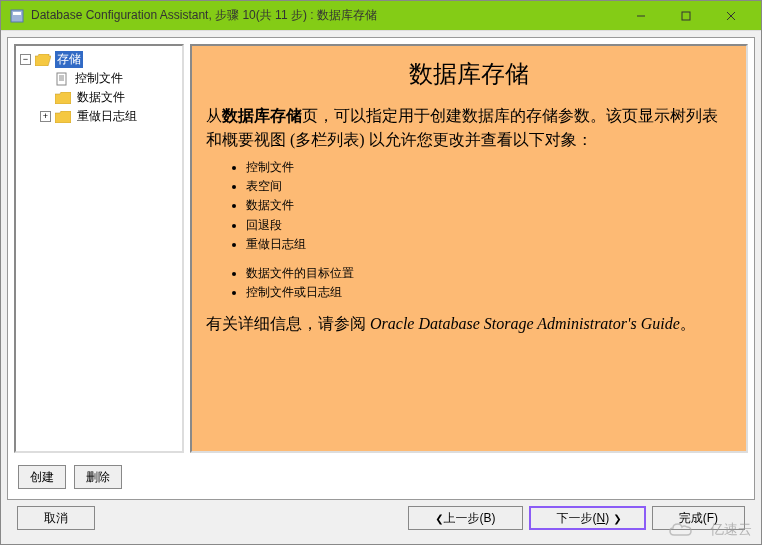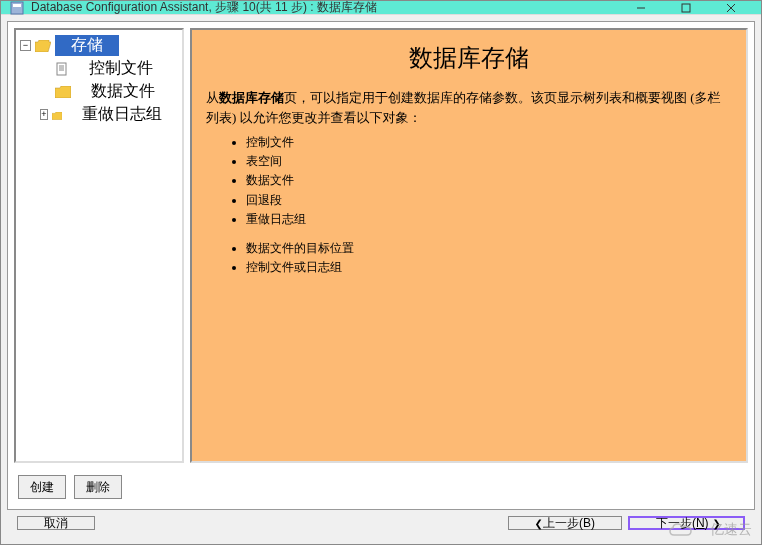--- a/index.html
+++ b/index.html
@@ -1,49 +1,49 @@
 <!DOCTYPE html>
 <html><head>
   <meta charset="utf-8">
   <style>
     * { box-sizing: border-box; margin: 0; padding: 0; }
     body { font-family: "Microsoft YaHei", SimSun, sans-serif; font-size: 12px; background: #fff; width: 762px; height: 545px; overflow: hidden; }
     .window { width: 762px; height: 545px; border: 1px solid #888; display: flex; flex-direction: column; background: #f0f0f0; }
-    .titlebar { height: 14px; background: #5eead4; border-bottom: 1px solid #ddd; display: flex; align-items: center; padding: 4px 8px; }
+    .titlebar { height: 30px; background: #84cc16; border-bottom: 1px solid #ddd; display: flex; align-items: center; padding: 4px 8px; }
     .titlebar-icon { width: 16px; height: 16px; margin-right: 6px; display: flex; align-items: center; justify-content: center; }
     .titlebar-text { flex: 1; font-size: 12px; color: #333; }
     .win-controls { display: flex; gap: 0; }
     .win-btn { width: 45px; height: 28px; display: flex; align-items: center; justify-content: center; color: #333; cursor: pointer; }
     .content-wrap { flex: 1; padding: 6px; display: flex; flex-direction: column; }
     .inner-panel { flex: 1; background: #fff; border: 1px solid #999; display: flex; flex-direction: column; }
     .main-area { flex: 1; display: flex; padding: 6px; gap: 6px; overflow: hidden; }
     .tree-panel { width: 170px; border: 2px inset #ddd; background: #fff; padding: 4px 2px; overflow: auto; }
     .tree-node { display: flex; align-items: center; padding: 1px 2px; cursor: pointer; white-space: nowrap; }
     .tree-indent0 { padding-left: 2px; }
     .tree-indent1 { padding-left: 22px; }
     .tree-toggle { width: 11px; height: 11px; border: 1px solid #888; display: inline-flex; align-items: center; justify-content: center; font-size: 9px; line-height: 9px; margin-right: 4px; background: #fff; }
     .tree-toggle-empty { width: 11px; margin-right: 4px; }
     .folder-icon { width: 16px; height: 12px; margin-right: 4px; display: inline-block; }
     .doc-icon { width: 14px; height: 14px; margin-right: 4px; display: inline-block; }
-    .tree-label { font-size: 16px; padding: 0 16px; }
+    .tree-label { font-size: 12px; padding: 0 2px; }
     .selected .tree-label { background: #316ac5; color: #fff; }
     .detail-panel { flex: 1; border: 2px inset #ddd; background: #fdba74; padding: 8px 14px; overflow: auto; font-family: SimSun, serif; }
     .page-title { font-size: 24px; font-family: SimSun, serif; text-align: center; margin: 4px 0 14px 0; font-weight: normal; }
-    .para { font-size: 13px; line-height: 1.5; margin-bottom: 6px; }
+    .para { font-size: 16px; line-height: 1.5; margin-bottom: 6px; }
     .bullet-list { margin: 6px 0 10px 40px; }
     .bullet-list li { font-size: 12px; line-height: 1.6; list-style: disc; }
     .bold { font-weight: bold; }
     .italic { font-style: italic; }
     .middle-btn-row { display: flex; justify-content: space-between; padding: 6px 10px 10px 10px; }
     .left-btns { display: flex; gap: 8px; }
     .btn { min-width: 48px; height: 24px; padding: 0 10px; border: 1px solid #888; background: #efefef; cursor: pointer; font-size: 12px; display: inline-flex; align-items: center; justify-content: center; }
     .bottom-row { display: flex; justify-content: space-between; align-items: center; padding: 6px 10px 8px 10px; }
     .bottom-left { display: flex; gap: 20px; }
     .bottom-right { display: flex; gap: 6px; align-items: center; }
-    .nav-btn { min-width: 90px; height: 14px; border: 1px solid #888; background: #efefef; cursor: pointer; font-size: 12px; display: inline-flex; align-items: center; justify-content: center; gap: 4px; padding: 0 26px; }
+    .nav-btn { min-width: 90px; height: 24px; border: 1px solid #888; background: #efefef; cursor: pointer; font-size: 12px; display: inline-flex; align-items: center; justify-content: center; gap: 4px; padding: 0 26px; }
     .nav-btn.focus { border: 2px solid #8b5cf6; box-shadow: inset 0 0 0 1px dotted #333; }
     .chevrons { font-size: 10px; letter-spacing: -4px; }
     .watermark { position: absolute; right: 10px; bottom: 6px; display: flex; align-items: center; gap: 16px; color: #999; font-size: 14px; opacity: .7; font-family: Liberation Serif, serif; }
     .wm-cloud { width: 26px; height: 18px; }
     .underline { text-decoration: underline; }
   </style>
 </head>
 <body>
 
 <div class="window">
@@ -130,20 +130,23 @@
             <li>控制文件</li>
             <li>表空间</li>
             <li>数据文件</li>
             <li>回退段</li>
             <li>重做日志组</li>
           </ul>
           <ul class="bullet-list">
             <li>数据文件的目标位置</li>
             <li>控制文件或日志组</li>
           </ul>
+          <p class="para">
+            <span>有关详细信息，请参阅 </span><span class="italic">Oracle Database Storage Administrator's Guide</span><span>。</span>
+          </p>
         </div>
       </div>
 
       <div class="middle-btn-row">
         <div class="left-btns">
           <button class="btn">创建</button>
           <button class="btn">删除</button>
         </div>
       </div>
     </div>
@@ -154,20 +157,23 @@
       </div>
       <div class="bottom-right">
         <button class="nav-btn">
           <span class="chevrons">❮</span>
           <span>上一步(B)</span>
         </button>
         <button class="nav-btn focus">
           <span><span textcontent="下一步(N)">下一步(<span class="underline">N</span>)</span></span>
           <span class="chevrons">❯</span>
         </button>
+        <button class="nav-btn">
+          <span>完成(F)</span>
+        </button>
       </div>
     </div>
   </div>
 </div>
 
 <div class="watermark">
   <svg class="wm-cloud" viewBox="0 0 26 18">
       <path d="M6 14 Q2 14 2 10 Q2 7 5 7 Q5 3 10 3 Q13 3 14 6 Q16 4 19 6 Q23 6 23 10 Q23 14 19 14 Z" fill="none" stroke="#aaa" stroke-width="1.5"></path>
     </svg>
   <span>亿速云</span>

